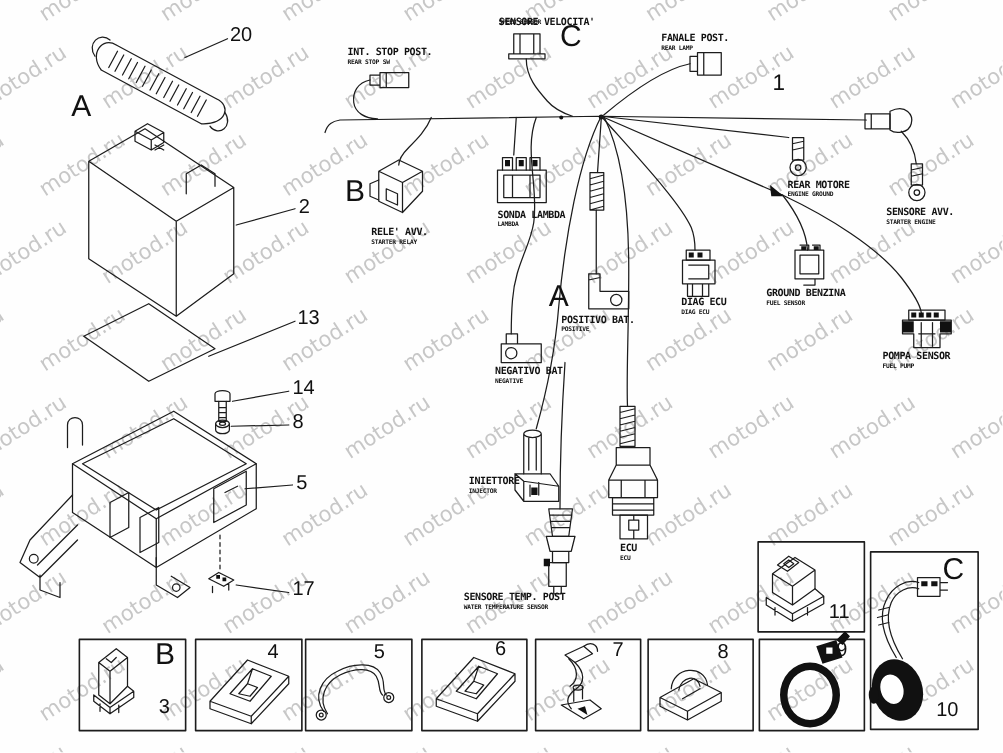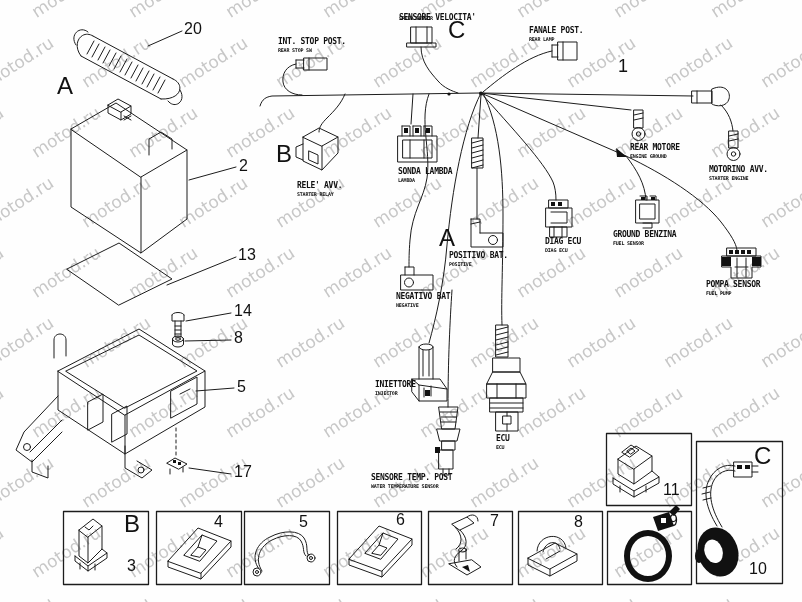--- a/index.html
+++ b/index.html
@@ -414,21 +414,21 @@
   </div>
   <div class="plabel" style="left:398px;top:167px">
     <span class="main">SONDA LAMBDA</span>
     <span class="sub">LAMBDA</span>
   </div>
   <div class="plabel" style="left:630px;top:143px">
     <span class="main">REAR MOTORE</span>
     <span class="sub">ENGINE GROUND</span>
   </div>
   <div class="plabel" style="left:709px;top:165px">
-    <span class="main">MOTORINO AVV.</span>
+    <span class="main">SENSORE AVV.</span>
     <span class="sub">STARTER ENGINE</span>
   </div>
   <div class="plabel" style="left:545px;top:237px">
     <span class="main">DIAG ECU</span>
     <span class="sub">DIAG ECU</span>
   </div>
   <div class="plabel" style="left:613px;top:230px">
     <span class="main">GROUND BENZINA</span>
     <span class="sub">FUEL SENSOR</span>
   </div>

